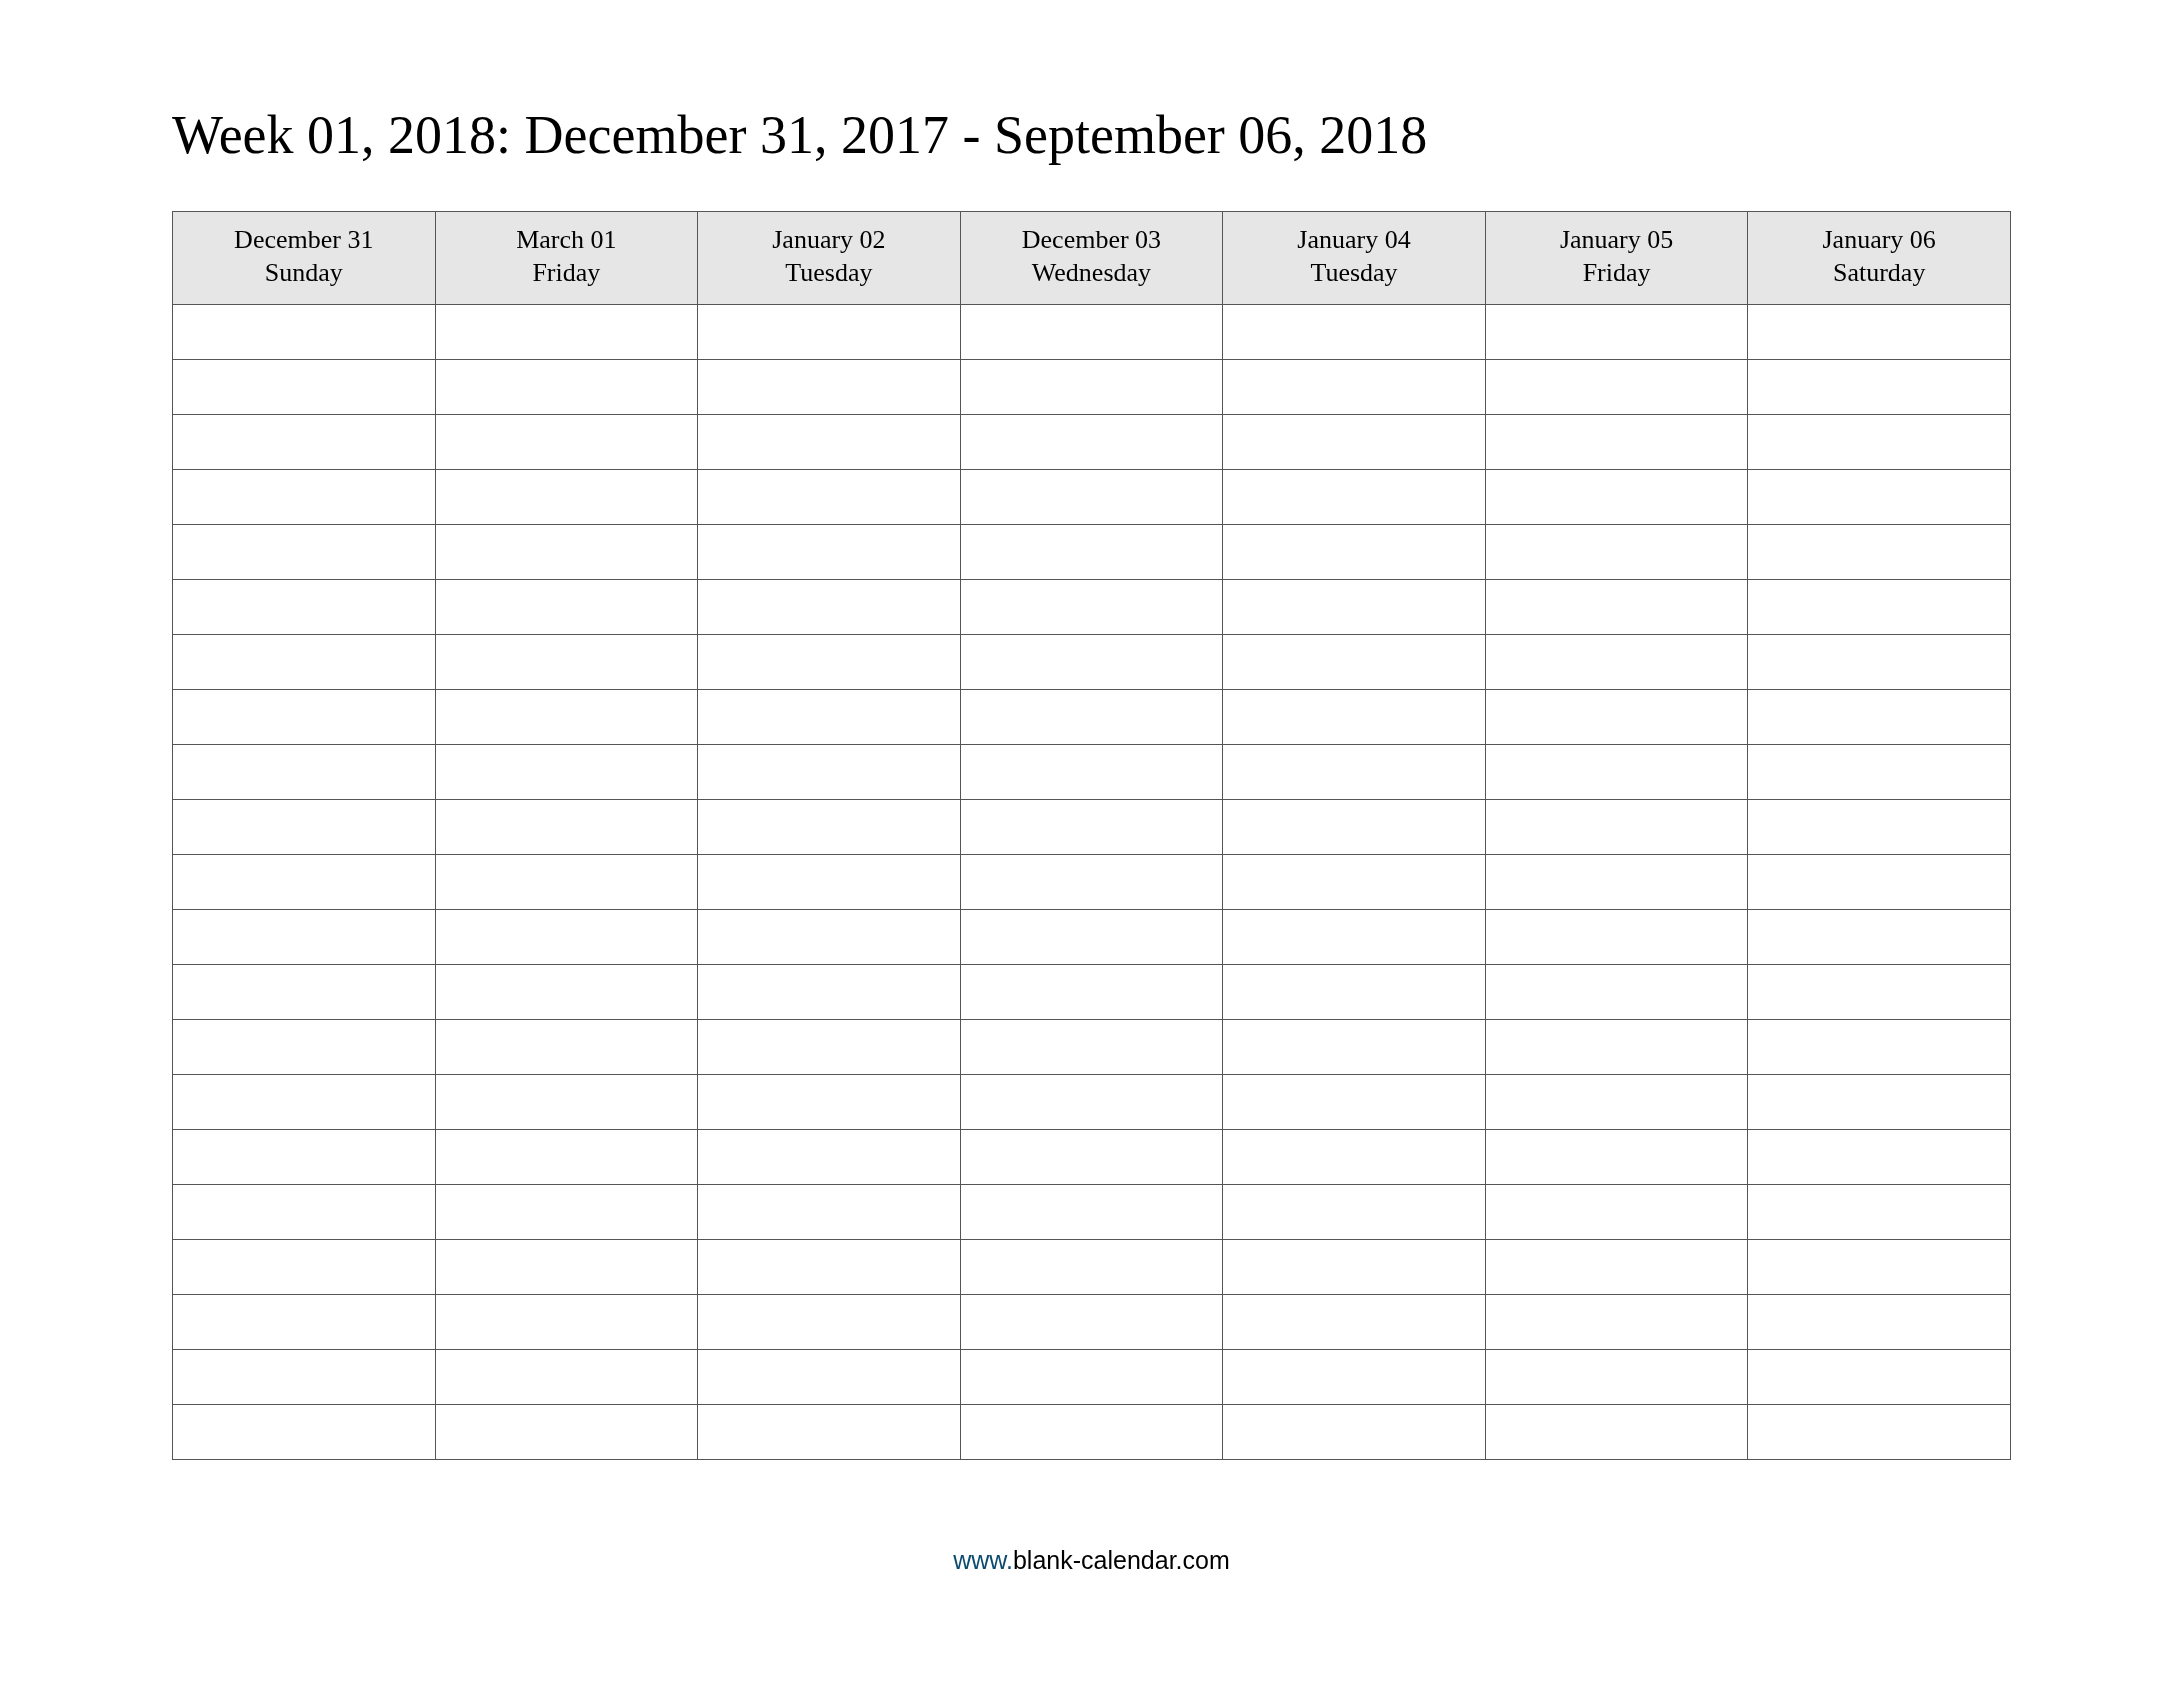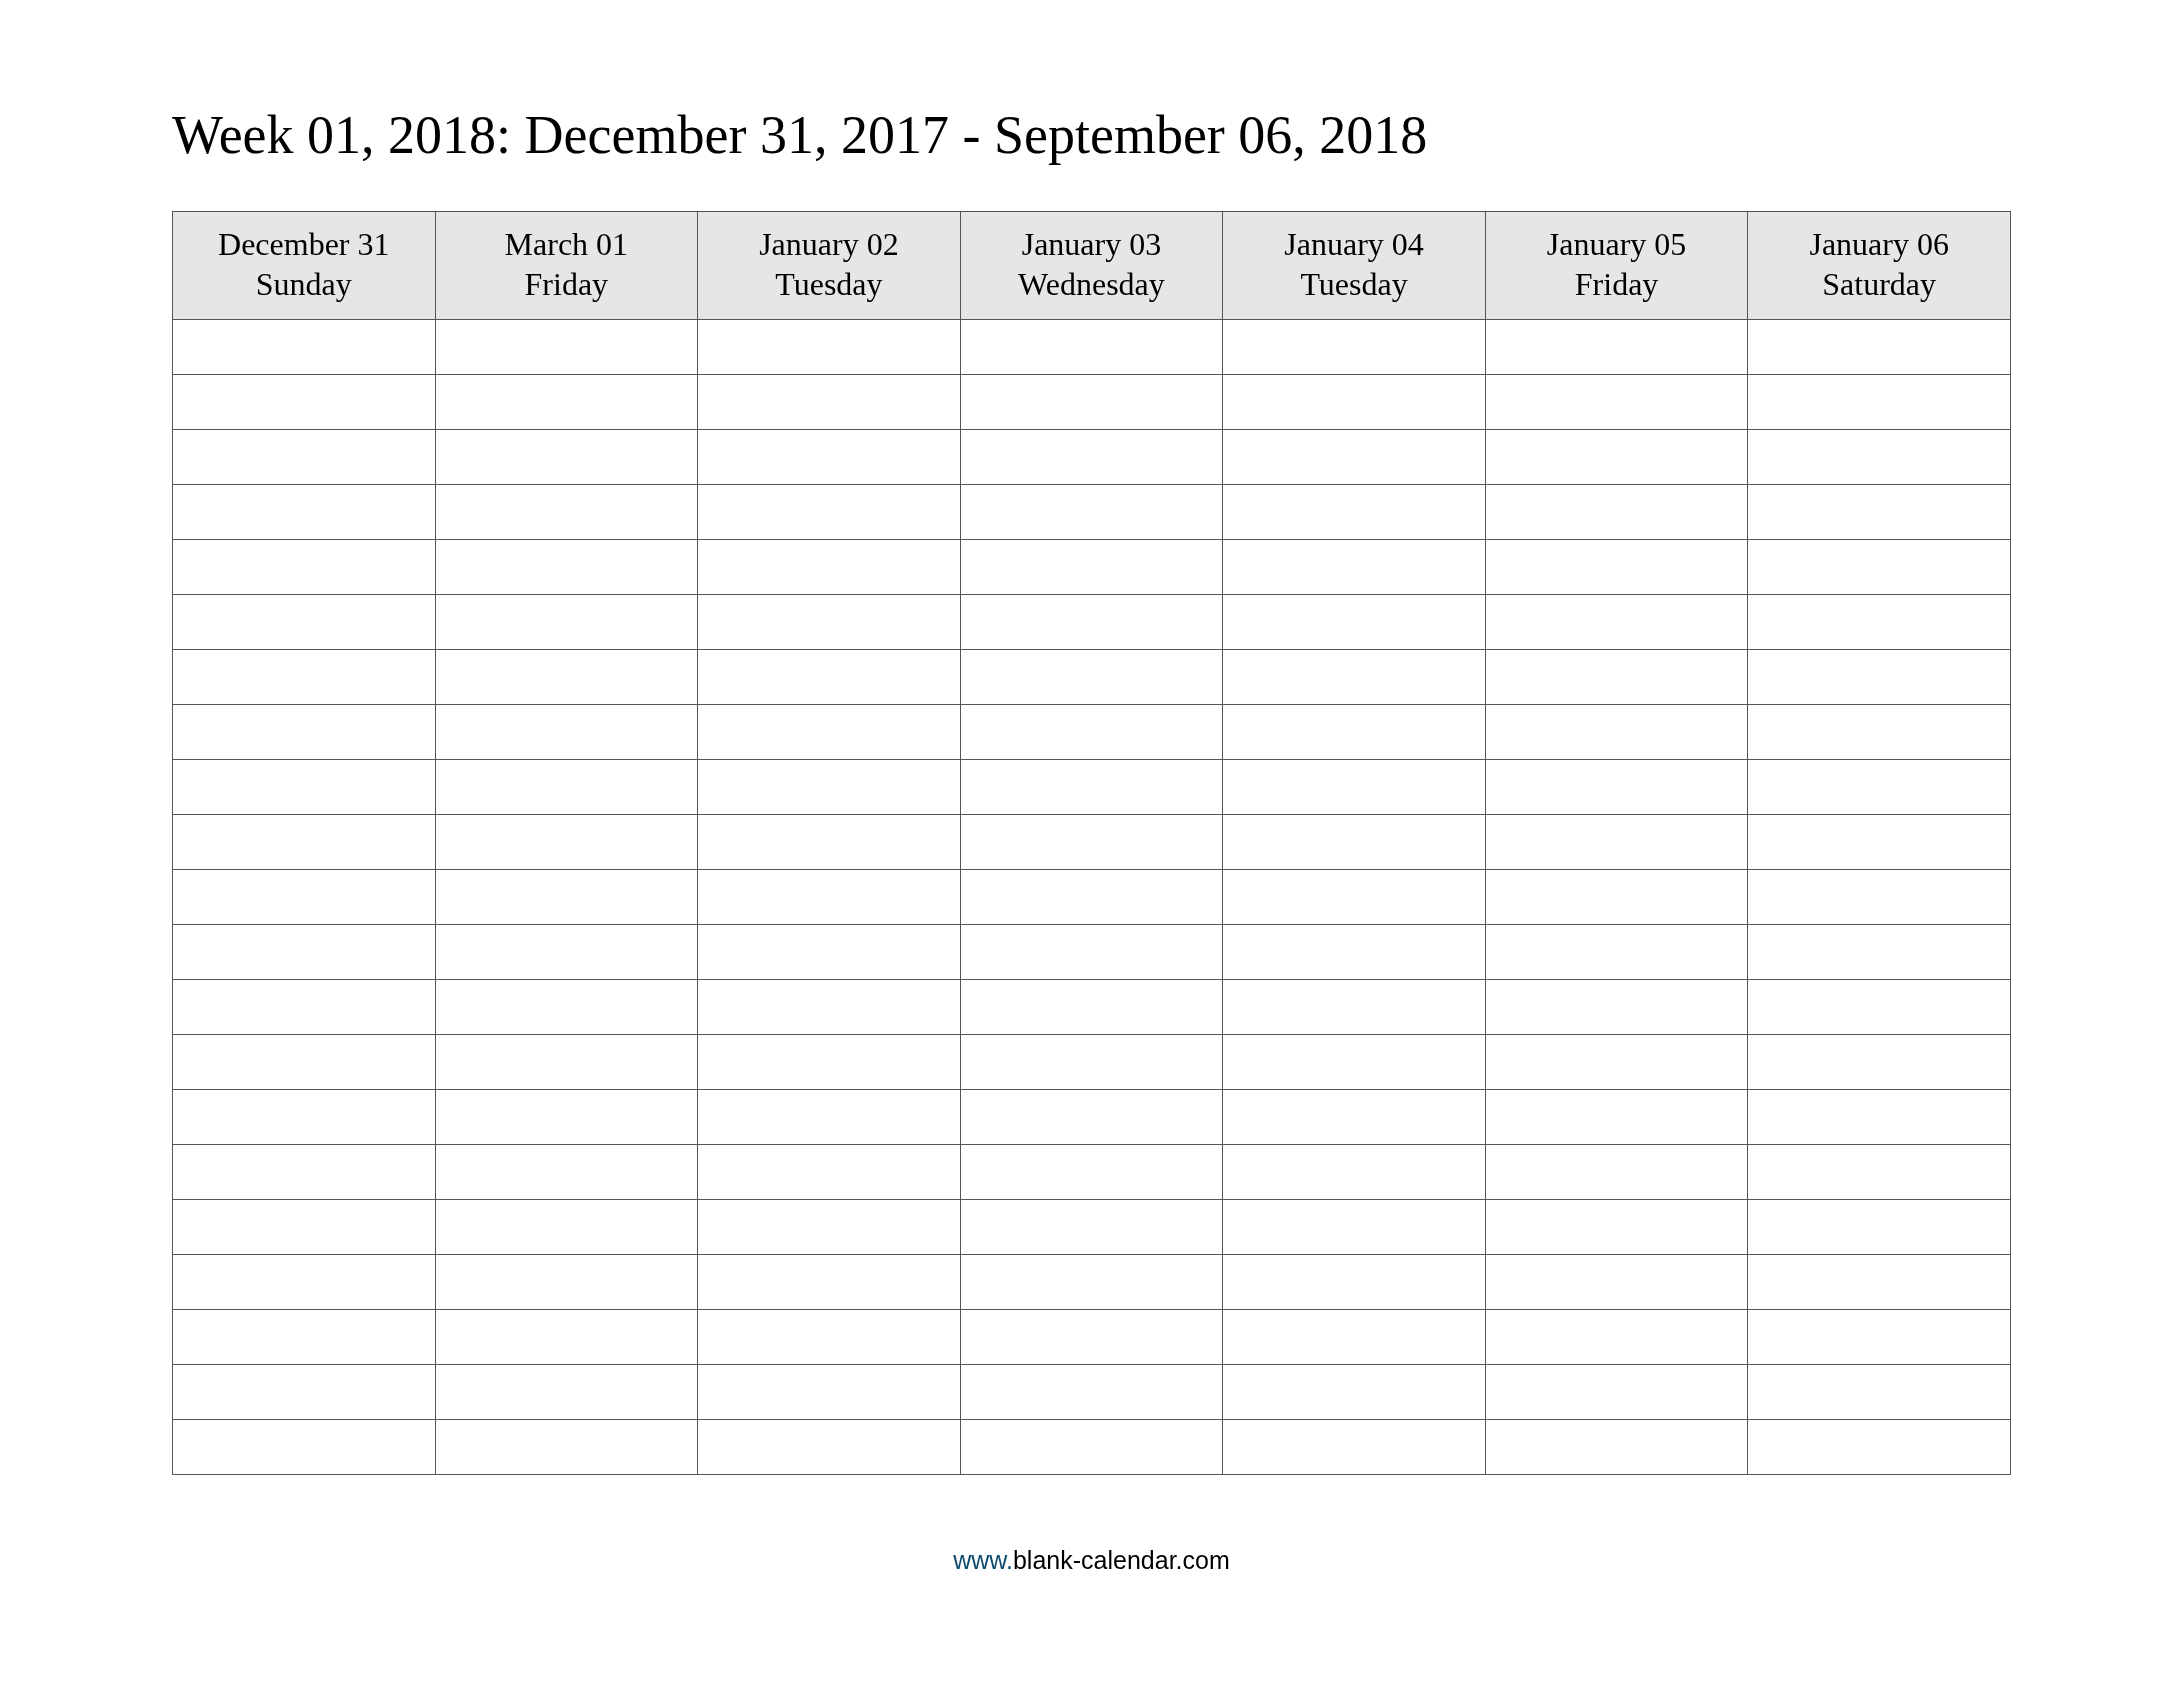--- a/index.html
+++ b/index.html
@@ -31,21 +31,21 @@
     table-layout: fixed;
   }
   table.calendar th,
   table.calendar td {
     border: 1.3px solid #555;
     padding: 0;
   }
   table.calendar th {
     background: #e6e6e6;
     font-weight: normal;
-    font-size: 32px;
+    font-size: 26px;
     line-height: 1.25;
     text-align: center;
     padding: 12px 5.3px 14.6px 5.3px;
     font-family: "Times New Roman", Times, serif;
     vertical-align: middle;
   }
   table.calendar th .date-line,
   table.calendar th .day-line {
     display: block;
   }
@@ -82,21 +82,21 @@
         </th>
         <th>
           <span class="date-line">March 01</span>
           <span class="day-line">Friday</span>
         </th>
         <th>
           <span class="date-line">January 02</span>
           <span class="day-line">Tuesday</span>
         </th>
         <th>
-          <span class="date-line">January 03</span>
+          <span class="date-line">December 03</span>
           <span class="day-line">Wednesday</span>
         </th>
         <th>
           <span class="date-line">January 04</span>
           <span class="day-line">Tuesday</span>
         </th>
         <th>
           <span class="date-line">January 05</span>
           <span class="day-line">Friday</span>
         </th>

